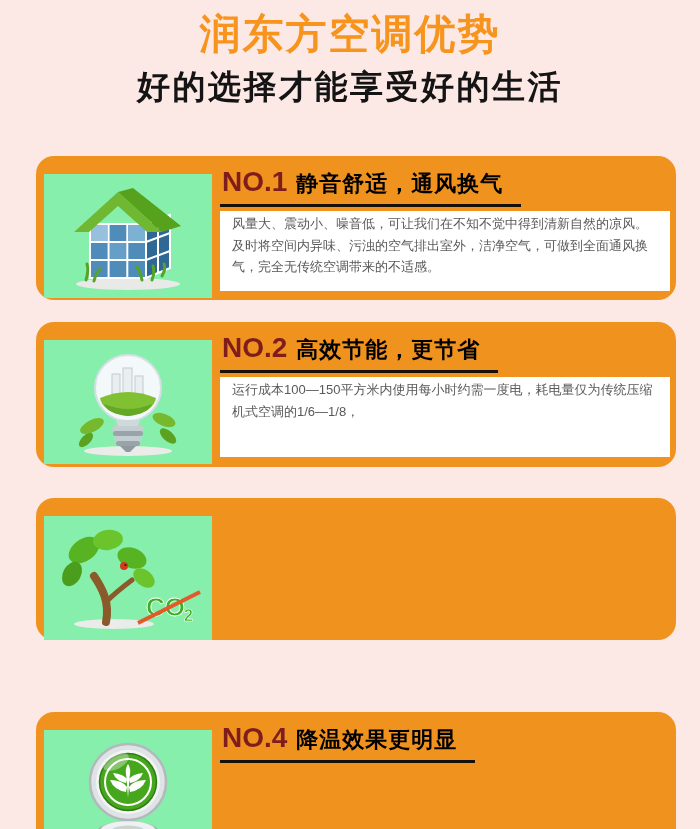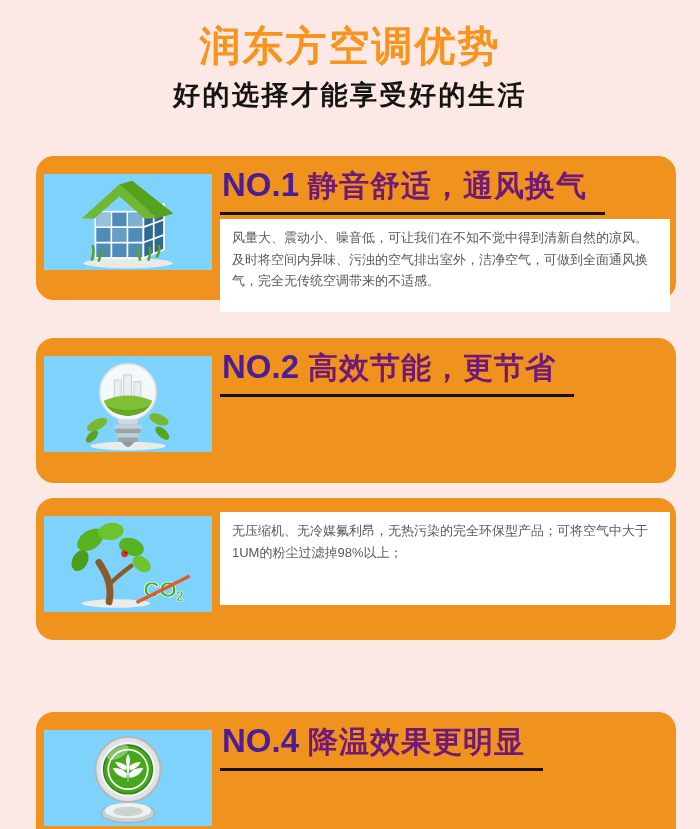--- a/index.html
+++ b/index.html
@@ -5,55 +5,55 @@
   html,body{margin:0;padding:0;}
   body{
     width:700px;height:829px;
     background:#fce9e5;
     font-family:"Liberation Sans","DejaVu Sans",sans-serif;
     position:relative;overflow:hidden;
   }
   .page{position:absolute;inset:0;background:#fce9e5;}
 
   
-  .header{padding-top:25px;text-align:center;}
+  .header{padding-top:13px;text-align:center;}
   .h-title{
     margin:0;font-size:41px;font-weight:900;color:#f7941e;
     letter-spacing:2px;line-height:1.05;
   }
   .h-en{margin-top:8px;font-size:17px;font-weight:700;color:#3d3d3d;letter-spacing:1.6px;}
-  .h-zh{margin-top:9px;font-size:27px;font-weight:600;color:#141414;letter-spacing:2.5px;}
+  .h-zh{margin-top:9px;font-size:33px;font-weight:600;color:#141414;letter-spacing:2.5px;}
 
   
   .card{
     position:absolute;left:36px;width:640px;
     background:#f0921e;border-radius:18px;
   }
   #card1{top:156px;height:144px;}
-  #card2{top:322px;height:145px;margin-top:16px;}
+  #card2{top:322px;height:145px;}
   #card3{top:498px;height:142px;}
   #card4{top:712px;height:142px;}
 
   .img-box{
-    position:absolute;left:8px;top:18px;width:168px;height:96px;
-    background:#7dd3fc;overflow:hidden;
+    position:absolute;left:8px;top:18px;width:168px;height:124px;
+    background:#86efac;overflow:hidden;
   }
   .img-box svg{display:block;width:100%;height:100%;}
 
   .content{position:absolute;left:184px;top:10px;right:6px;}
   .title-line{
     display:inline-block;white-space:nowrap;
     border-bottom:3px solid #171008;
     padding:0 18px 5px 2px;
   }
-  .card-no{font-size:33px;font-weight:900;color:#4c1d95;}
-  .card-title{font-size:30px;font-weight:900;color:#701a75;margin-left:9px;letter-spacing:1px;}
+  .card-no{font-size:28px;font-weight:900;color:#7f1d1d;}
+  .card-title{font-size:22px;font-weight:900;color:#000000;margin-left:9px;letter-spacing:1px;}
   .body-box{
-    margin-top:4px;background:#ffffff;height:93px;
-    padding:8px 12px;box-sizing:border-box;
+    margin-top:4px;background:#ffffff;height:80px;
+    padding:2px 12px;box-sizing:border-box;
   }
   .body-box p{margin:0;font-size:13px;line-height:21.5px;color:#595959;}
 </style>
 </head>
 <body>
 
 <div class="page">
 
   <div class="header">
     <h1 class="h-title">润东方空调优势</h1>
@@ -131,20 +131,23 @@
           <ellipse cx="120" cy="74" rx="12" ry="6" transform="rotate(22 120 74)"></ellipse>
           <ellipse cx="124" cy="90" rx="10" ry="5" transform="rotate(42 124 90)" fill="#5aa21f"></ellipse>
           <ellipse cx="42" cy="94" rx="9" ry="4.5" transform="rotate(-45 42 94)" fill="#5aa21f"></ellipse>
         </g>
       </svg>
     </div>
     <div class="content">
       <div class="title-line">
         <span class="card-no">NO.2</span><span class="card-title">高效节能，更节省</span>
       </div>
+      <div class="body-box">
+        <p>运行成本100—150平方米内使用每小时约需一度电，耗电量仅为传统压缩机式空调的1/6—1/8，</p>
+      </div>
     </div>
   </div>
 
   <div class="card" id="card3">
     <div class="img-box">
       <svg viewBox="0 0 168 112" xmlns="http://www.w3.org/2000/svg">
         <ellipse cx="70" cy="102" rx="40" ry="5" fill="#ebebe9"></ellipse>
 
         <path d="M62,100 C66,80 58,66 50,54" stroke="#8a5a2b" stroke-width="8" fill="none" stroke-linecap="round"></path>
         <path d="M62,80 C72,70 80,64 88,58" stroke="#8a5a2b" stroke-width="5" fill="none" stroke-linecap="round"></path>
@@ -156,23 +159,20 @@
         <ellipse cx="100" cy="56" rx="12" ry="8" transform="rotate(38 100 56)" fill="#6cc42d"></ellipse>
         <circle cx="80" cy="44" r="4" fill="#d23c1e"></circle>
         <circle cx="81.5" cy="43" r="1.1" fill="#3a1206"></circle>
 
         <text x="102" y="94" font-family="Liberation Sans, sans-serif" font-size="26" font-weight="bold" fill="#3fae24" stroke="#ffffff" stroke-width="0.8">CO</text>
         <text x="140" y="99" font-family="Liberation Sans, sans-serif" font-size="16" font-weight="bold" fill="#3fae24" stroke="#ffffff" stroke-width="0.6">2</text>
         <line x1="94" y1="101" x2="156" y2="70" stroke="#e2592a" stroke-width="4"></line>
       </svg>
     </div>
     <div class="content">
-      <div class="body-box">
-        <p>无压缩机、无冷媒氟利昂，无热污染的完全环保型产品；可将空气中大于1UM的粉尘过滤掉98%以上；</p>
-      </div>
     </div>
   </div>
 
   <div class="card" id="card4">
     <div class="img-box">
       <svg viewBox="0 0 168 112" xmlns="http://www.w3.org/2000/svg">
 
         <ellipse cx="84" cy="97" rx="31" ry="11" fill="#c9cfd2" stroke="#aab0b3" stroke-width="1.5"></ellipse>
         <ellipse cx="84" cy="94" rx="27" ry="9" fill="#eef1f2"></ellipse>
         <ellipse cx="84" cy="95" rx="17" ry="5.5" fill="#ccd4cd"></ellipse>

